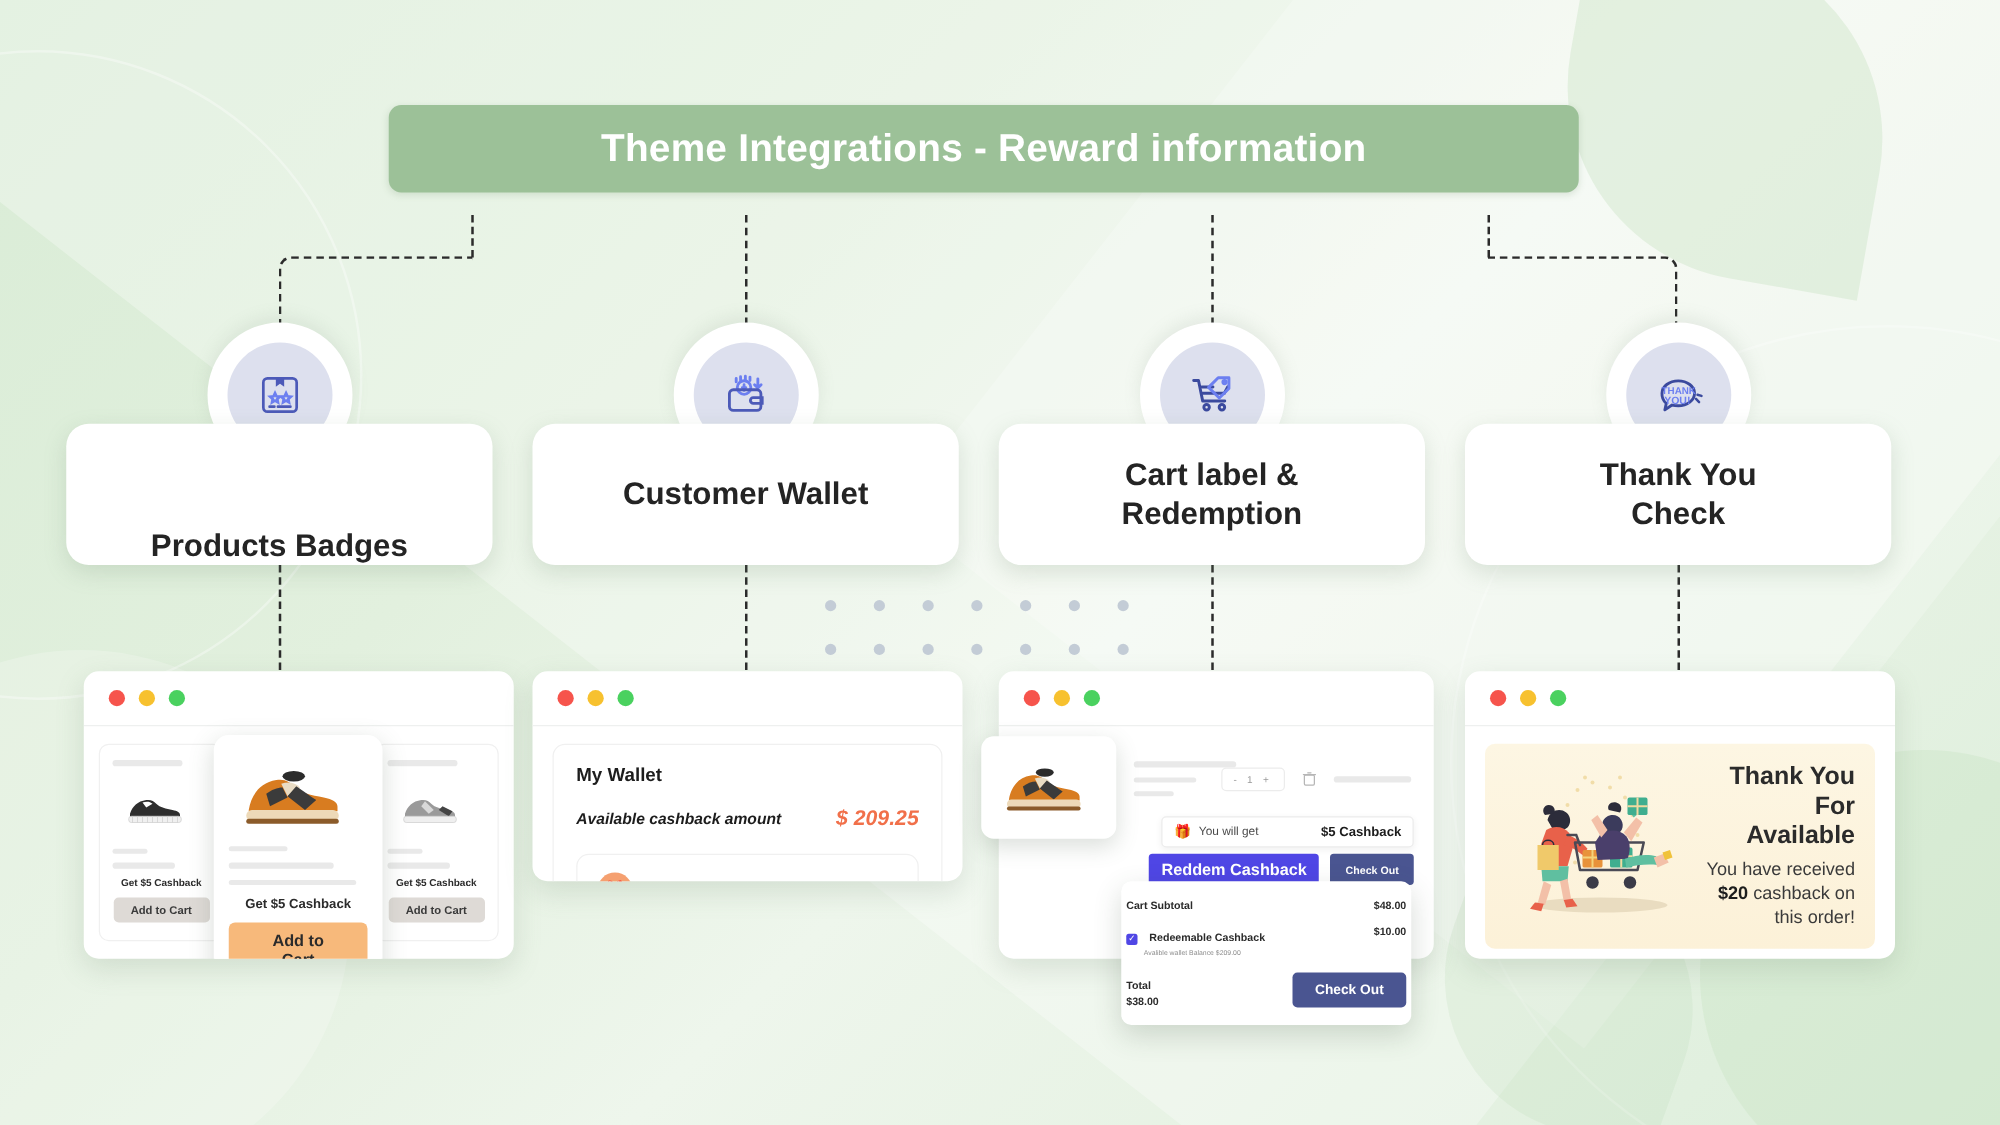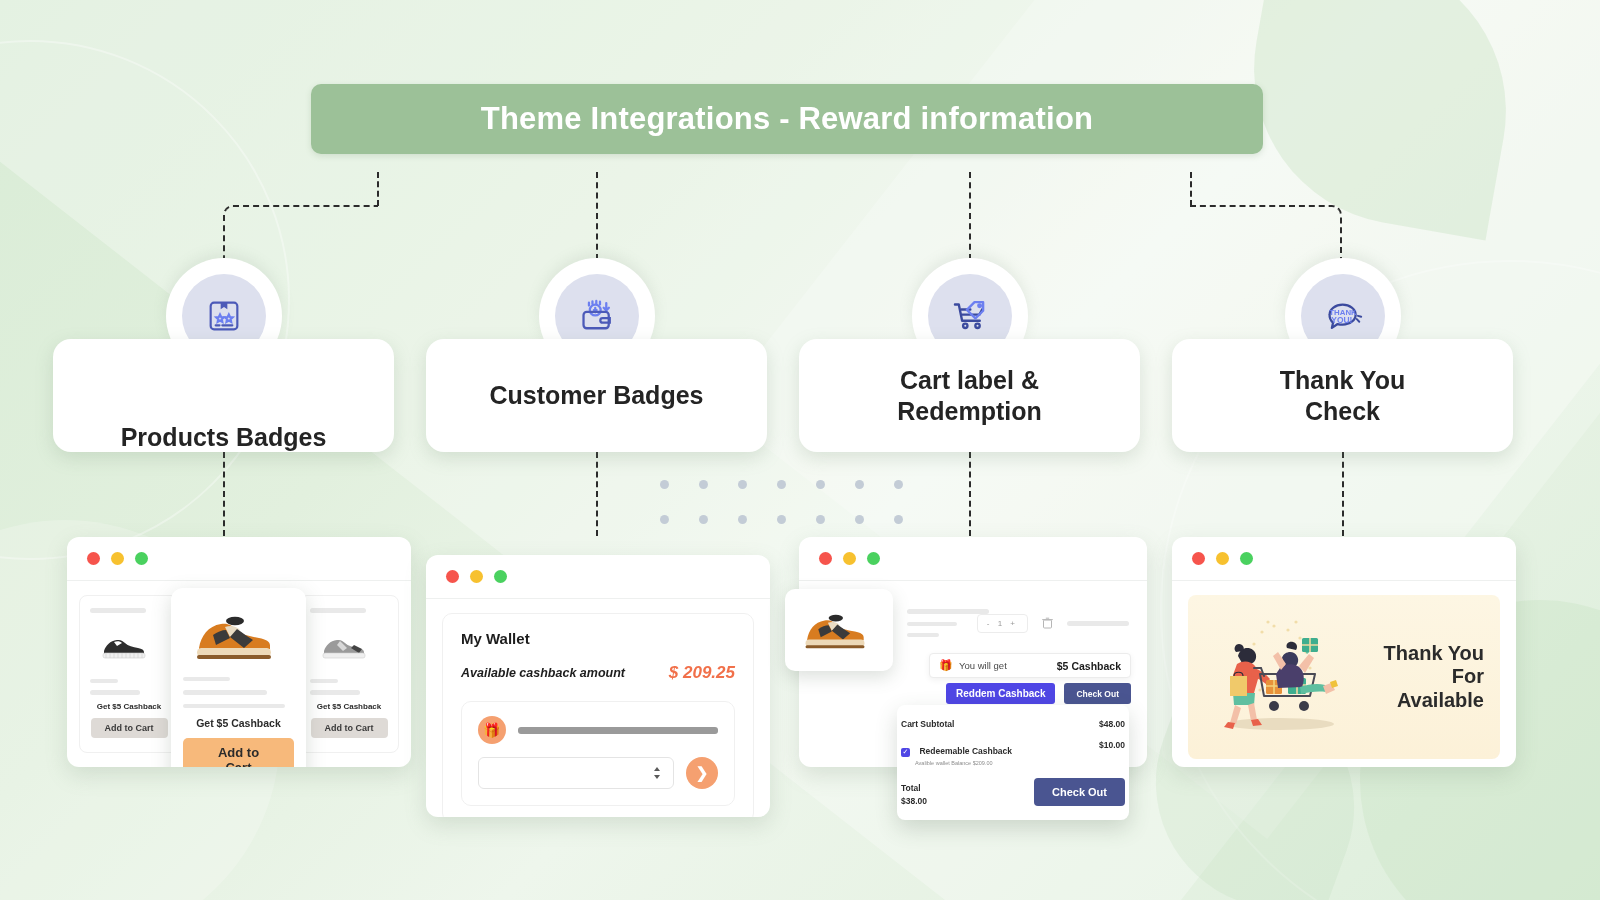--- a/index.html
+++ b/index.html
@@ -125,21 +125,21 @@
     border-radius: 10px; box-shadow: 0 6px 18px rgba(80,100,80,.20);
     display: flex; align-items: center; justify-content: center; z-index: 6;
   }
   .cb-pill {
     position: absolute; right: 16px; top: 116px; background: #fff; border: 1px solid #ececec;
     border-radius: 4px; padding: 5px 9px; display: flex; align-items: center; gap: 6px;
     font-size: 9.5px; color: #4a4a4a; box-shadow: 0 2px 6px rgba(0,0,0,.06); z-index: 7;
   }
   .cb-pill b { color: #1b1b1b; font-size: 10.5px; padding-left: 44px; }
   .cb-btns { position: absolute; right: 16px; top: 146px; display: flex; gap: 9px; z-index: 7; }
-  .btn-redeem { background: #4f46e5; color: #fff; font-size: 10px; font-weight: bold;
+  .btn-redeem { background: #4f46e5; color: #fff; font-size: 13px; font-weight: bold;
                 padding: 5px 10px; border-radius: 3px; border: none; }
   .btn-checkout-sm { background: #4a5591; color: #fff; font-size: 8.5px; font-weight: bold;
                 padding: 5px 12px; border-radius: 3px; border: none; }
   .summary {
     position: absolute; left: 98px; top: 168px; width: 232px; background: #fff;
     border-radius: 8px; box-shadow: 0 8px 22px rgba(60,80,60,.20); padding: 14px 4px 14px; z-index: 9;
   }
   .sum-row { display: flex; justify-content: space-between; align-items: flex-start; }
   .sum-k { font-size: 8.5px; font-weight: bold; color: #2b2b2b; }
   .sum-v { font-size: 8.5px; font-weight: bold; color: #2b2b2b; }
@@ -229,21 +229,21 @@
       <circle cx="11" cy="8.6" r="3.1" stroke="#6c7ff0"></circle>
       <path d="M10.2 8.6h1.6M11 7.3v2.6" stroke="#6c7ff0" stroke-linecap="round"></path>
       <path d="M7.4 4.4v1.6M9.4 3.6v1.6M11.6 3.4v1.6M13.7 3.8v1.6" stroke="#6c7ff0" stroke-linecap="round"></path>
       <path d="M17.3 4.6v4.2m0 0l-1.5-1.5m1.5 1.5l1.5-1.5" stroke="#6c7ff0" stroke-linecap="round"></path>
       <rect x="4.3" y="9.6" width="14.4" height="9.4" rx="1.8"></rect>
       <path d="M15.2 13.2h4.1v2.6h-4.1a1.3 1.3 0 010-2.6z"></path>
     </svg>
   </div>
 </div>
 <div class="card" style="left:426px; top:339px; width:341px; height:113px;">
-  <span class="card-title">Customer Badges</span>
+  <span class="card-title">Customer Wallet</span>
 </div>
 
 <div class="bubble" style="left:912px; top:258px;">
   <div class="bubble-inner">
     <svg width="42" height="42" viewBox="0 0 24 24" fill="none" stroke="#3b4a9e" stroke-width="1.35">
       <path d="M3.4 5.4h2.2l1.9 9.3h10.1" stroke-linecap="round" stroke-linejoin="round"></path>
       <path d="M7.1 8.3h5.1M7.6 11.2h9.8l1.6-3" stroke-linecap="round"></path>
       <circle cx="9.3" cy="17.6" r="1.25"></circle>
       <circle cx="16.3" cy="17.6" r="1.25"></circle>
       <path d="M14.6 4.1h4.9v4.9l-4.4 4.4-4.9-4.9z" stroke="#6c7ff0" stroke-linejoin="round" fill="none"></path>
@@ -327,21 +327,21 @@
       </svg>
     </div>
     <div class="skel" style="width:42%; align-self:flex-start; height:4px;"></div>
     <div class="skel" style="width:76%; align-self:flex-start;"></div>
     <div class="skel" style="width:92%; align-self:flex-start; height:4px;"></div>
     <span style="font-size:10.5px; font-weight:bold; color:#2b2b2b;">Get $5 Cashback</span>
     <button class="btn-cart-hl">Add to Cart</button>
   </div>
 </div>
 
-<div class="mock" style="left:426px; top:555px; width:344px; height:262px;">
+<div class="mock" style="left:426px; top:537px; width:344px; height:168px;">
   <div class="mock-bar">
     <span class="dot r"></span>
     <span class="dot y"></span>
     <span class="dot g"></span>
   </div>
   <div class="wallet-inner">
     <div class="wallet-title">My Wallet</div>
     <div class="wallet-row">
       <span class="wallet-sub">Available cashback amount</span>
       <span class="wallet-amt">$ 209.25</span>
@@ -492,15 +492,21 @@
         <path d="M96 75c9-3 18-4 25-2l1 7c-8-1-17 0-25 2z" fill="#5fbfa0"></path>
         <path d="M119 74l8-3 4 7-9 4z" fill="#f3c0a8"></path>
         <path d="M126 70l6-2 2 6-6 2z" fill="#f0c23a"></path>
       </svg>
     </div>
     <div class="ty-text">
       <div class="ty-h">
         <span>Thank You</span><br>
         <span>For Available</span>
       </div>
+      <div class="ty-p">
+        <span>You have received</span><br>
+        <b>$20</b>
+        <span>cashback on</span><br>
+        <span>this order!</span>
+      </div>
     </div>
   </div>
 </div>
 
 </body></html>

